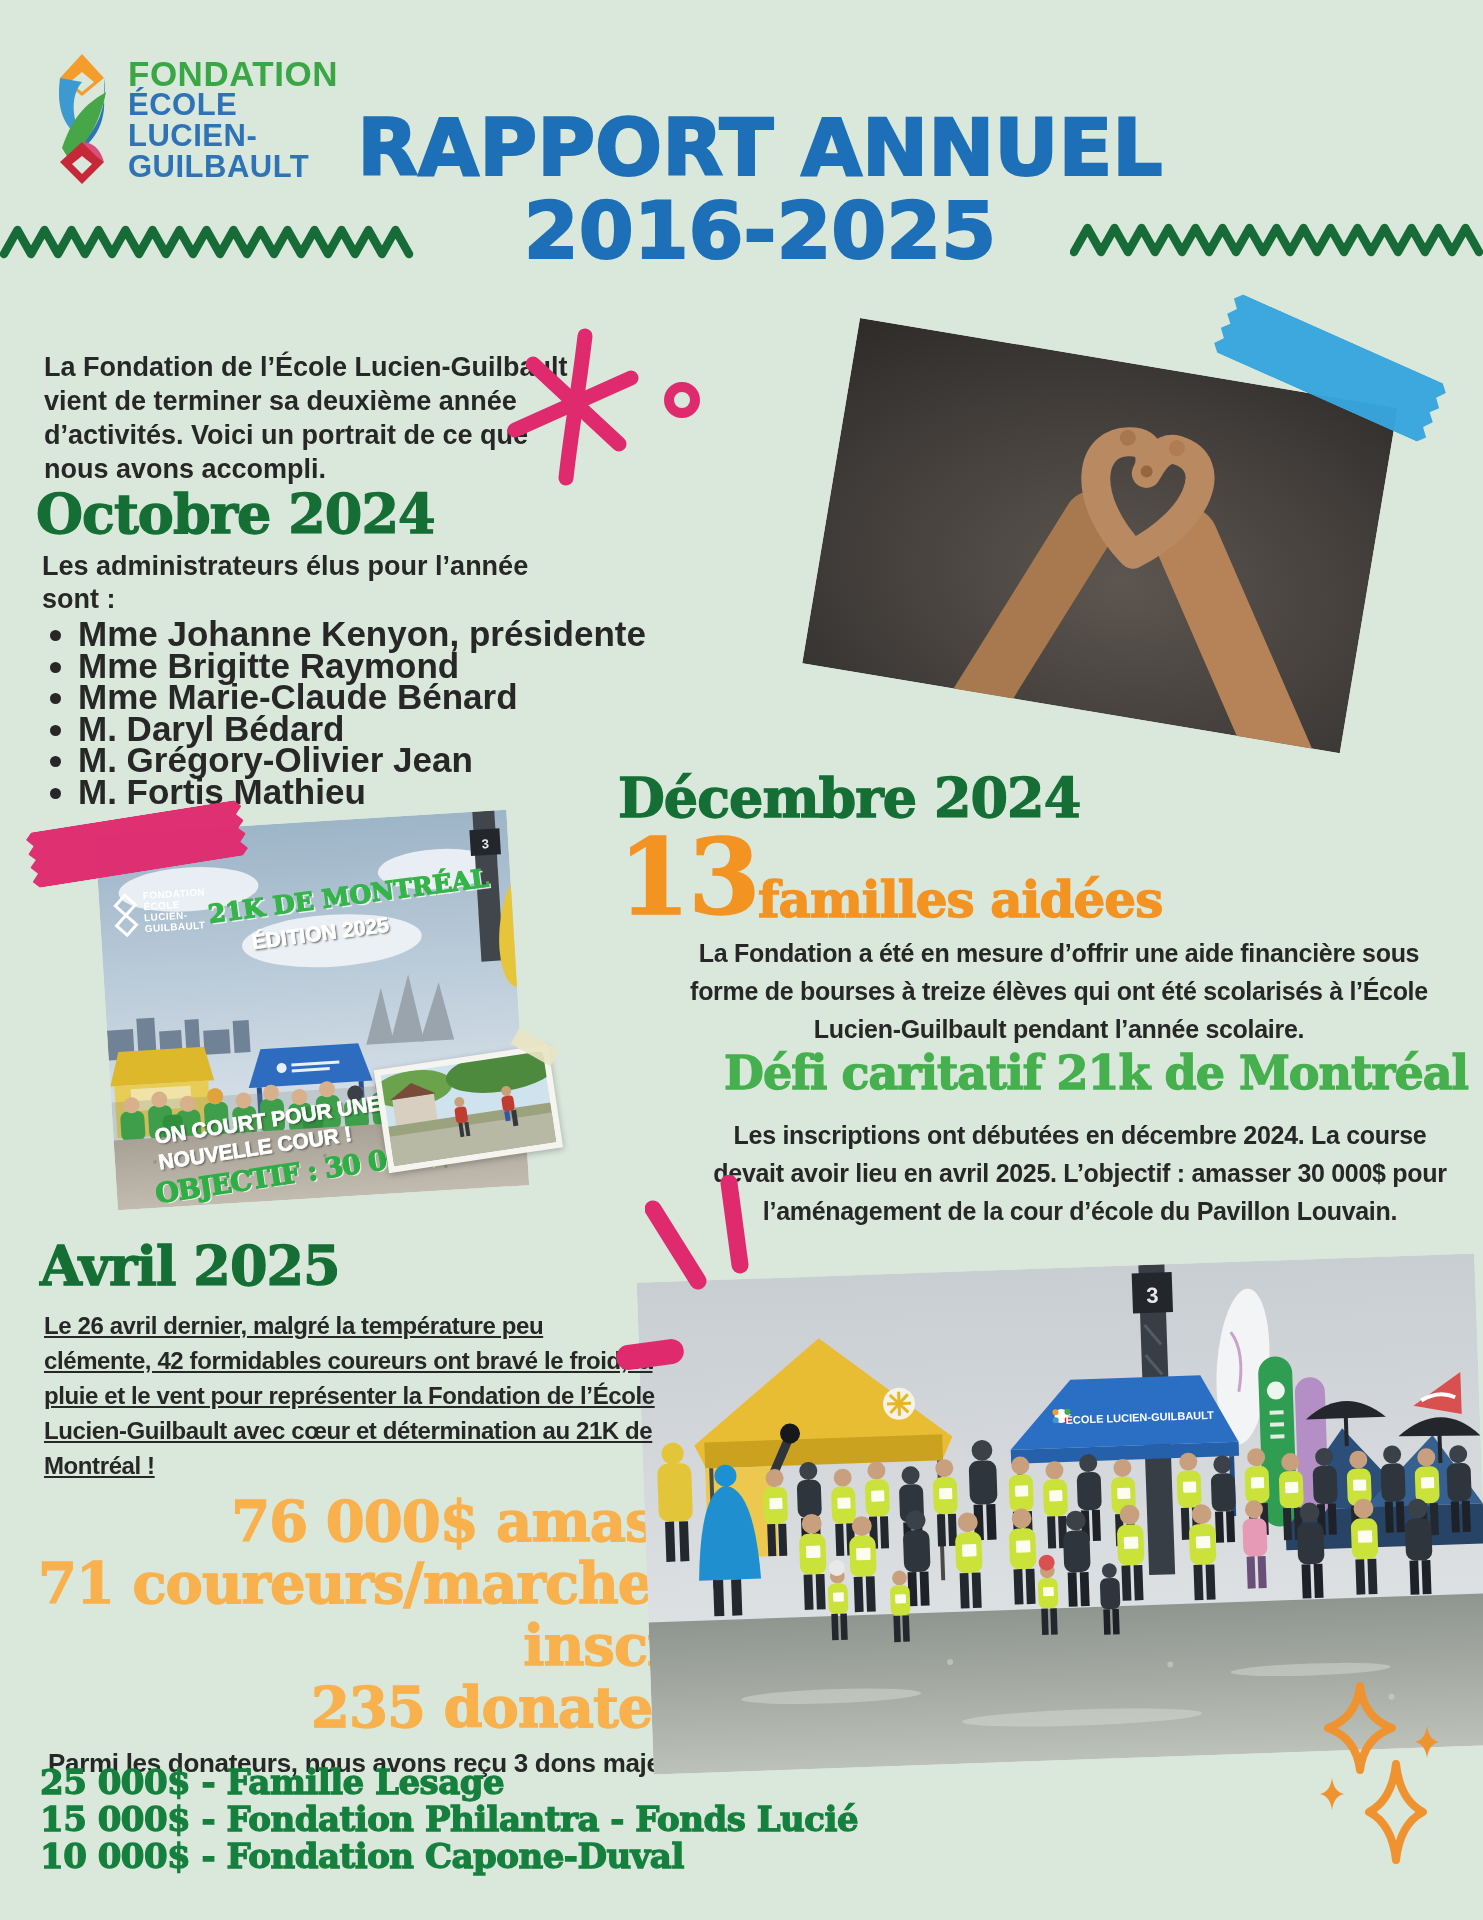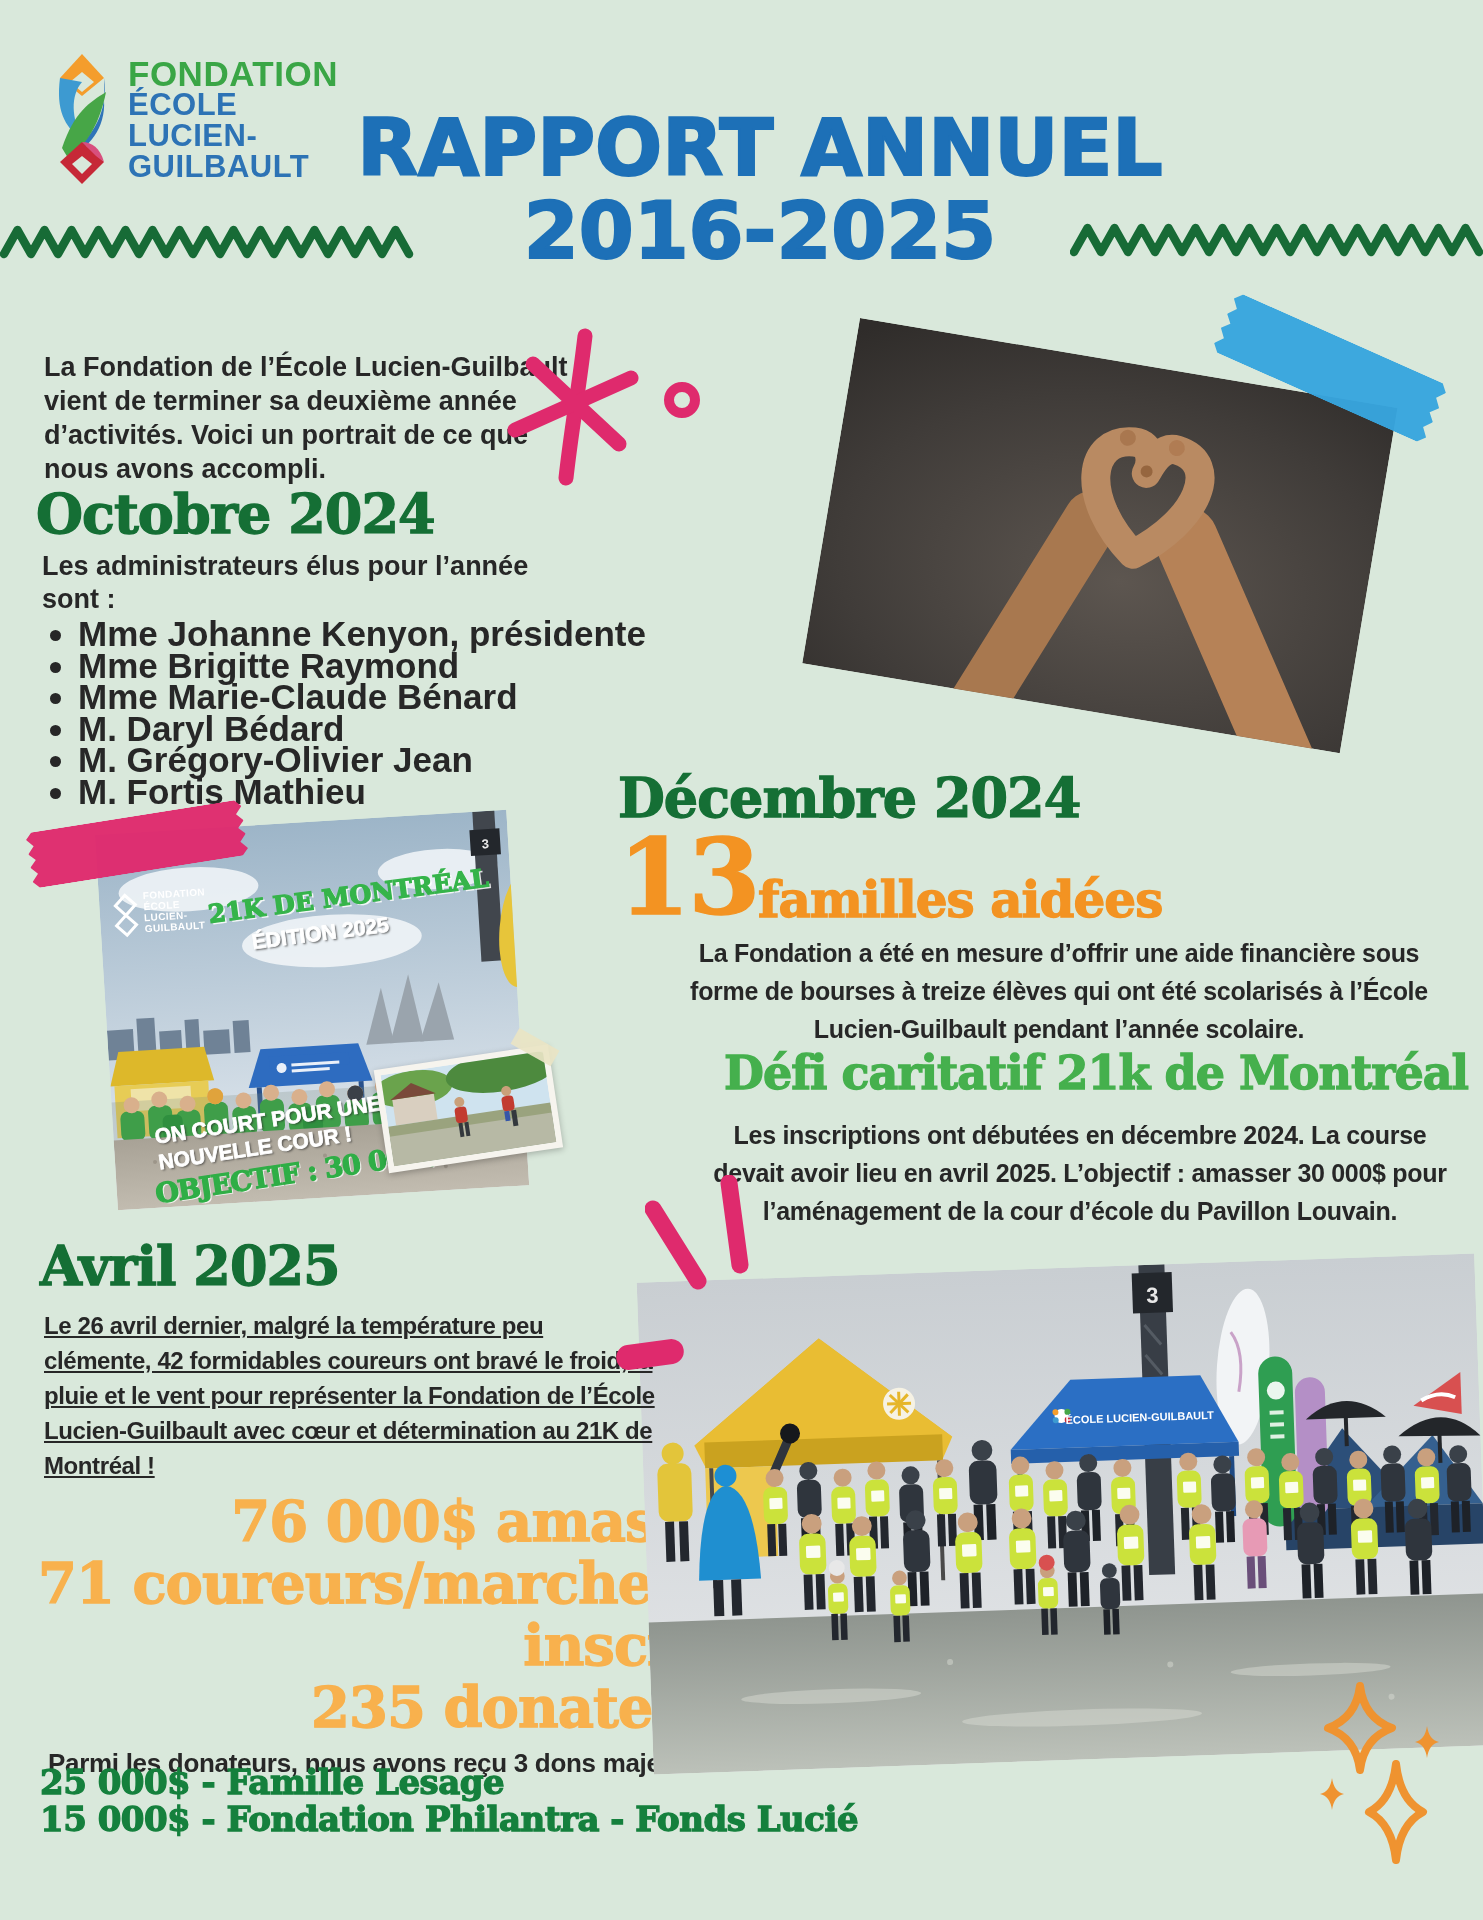--- a/index.html
+++ b/index.html
@@ -333,20 +333,21 @@
   <div class="preline">76 000$ amassés</div>
   <div class="preline">71 coureurs/marcheurs
 inscrits</div>
   <div class="preline">235 donateurs</div>
 </div>
 
 <div class="abs parmi body-bold">Parmi les donateurs, nous avons reçu 3 dons majeurs :</div>
 <div class="abs donors disp">
   <div>25 000$ - Famille Lesage</div>
   <div>15 000$ - Fondation Philantra - Fonds Lucié</div>
+  <div>10 000$ - Fondation Capone-Duval</div>
 </div>
 
 <div class="abs bottom-photo">
   <svg width="838" height="492" viewBox="0 0 838 492">
     <defs>
       <linearGradient id="bp-sky" x1="0" y1="0" x2="0" y2="1">
         <stop offset="0%" stop-color="#c9ced2"></stop>
           <stop offset="100%" stop-color="#e6e8ea"></stop>
       </linearGradient>
       <linearGradient id="bp-ground" x1="0" y1="0" x2="0" y2="1">

